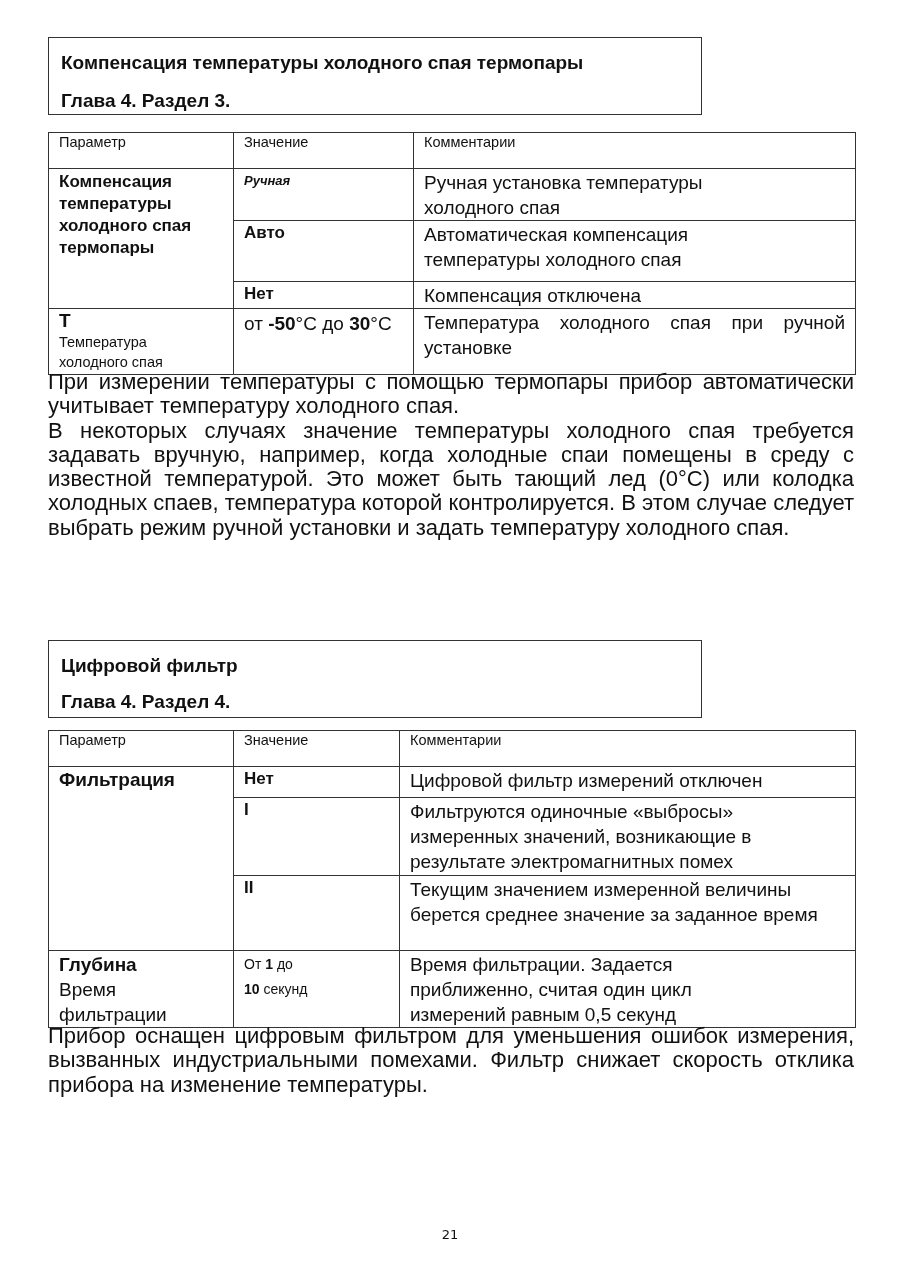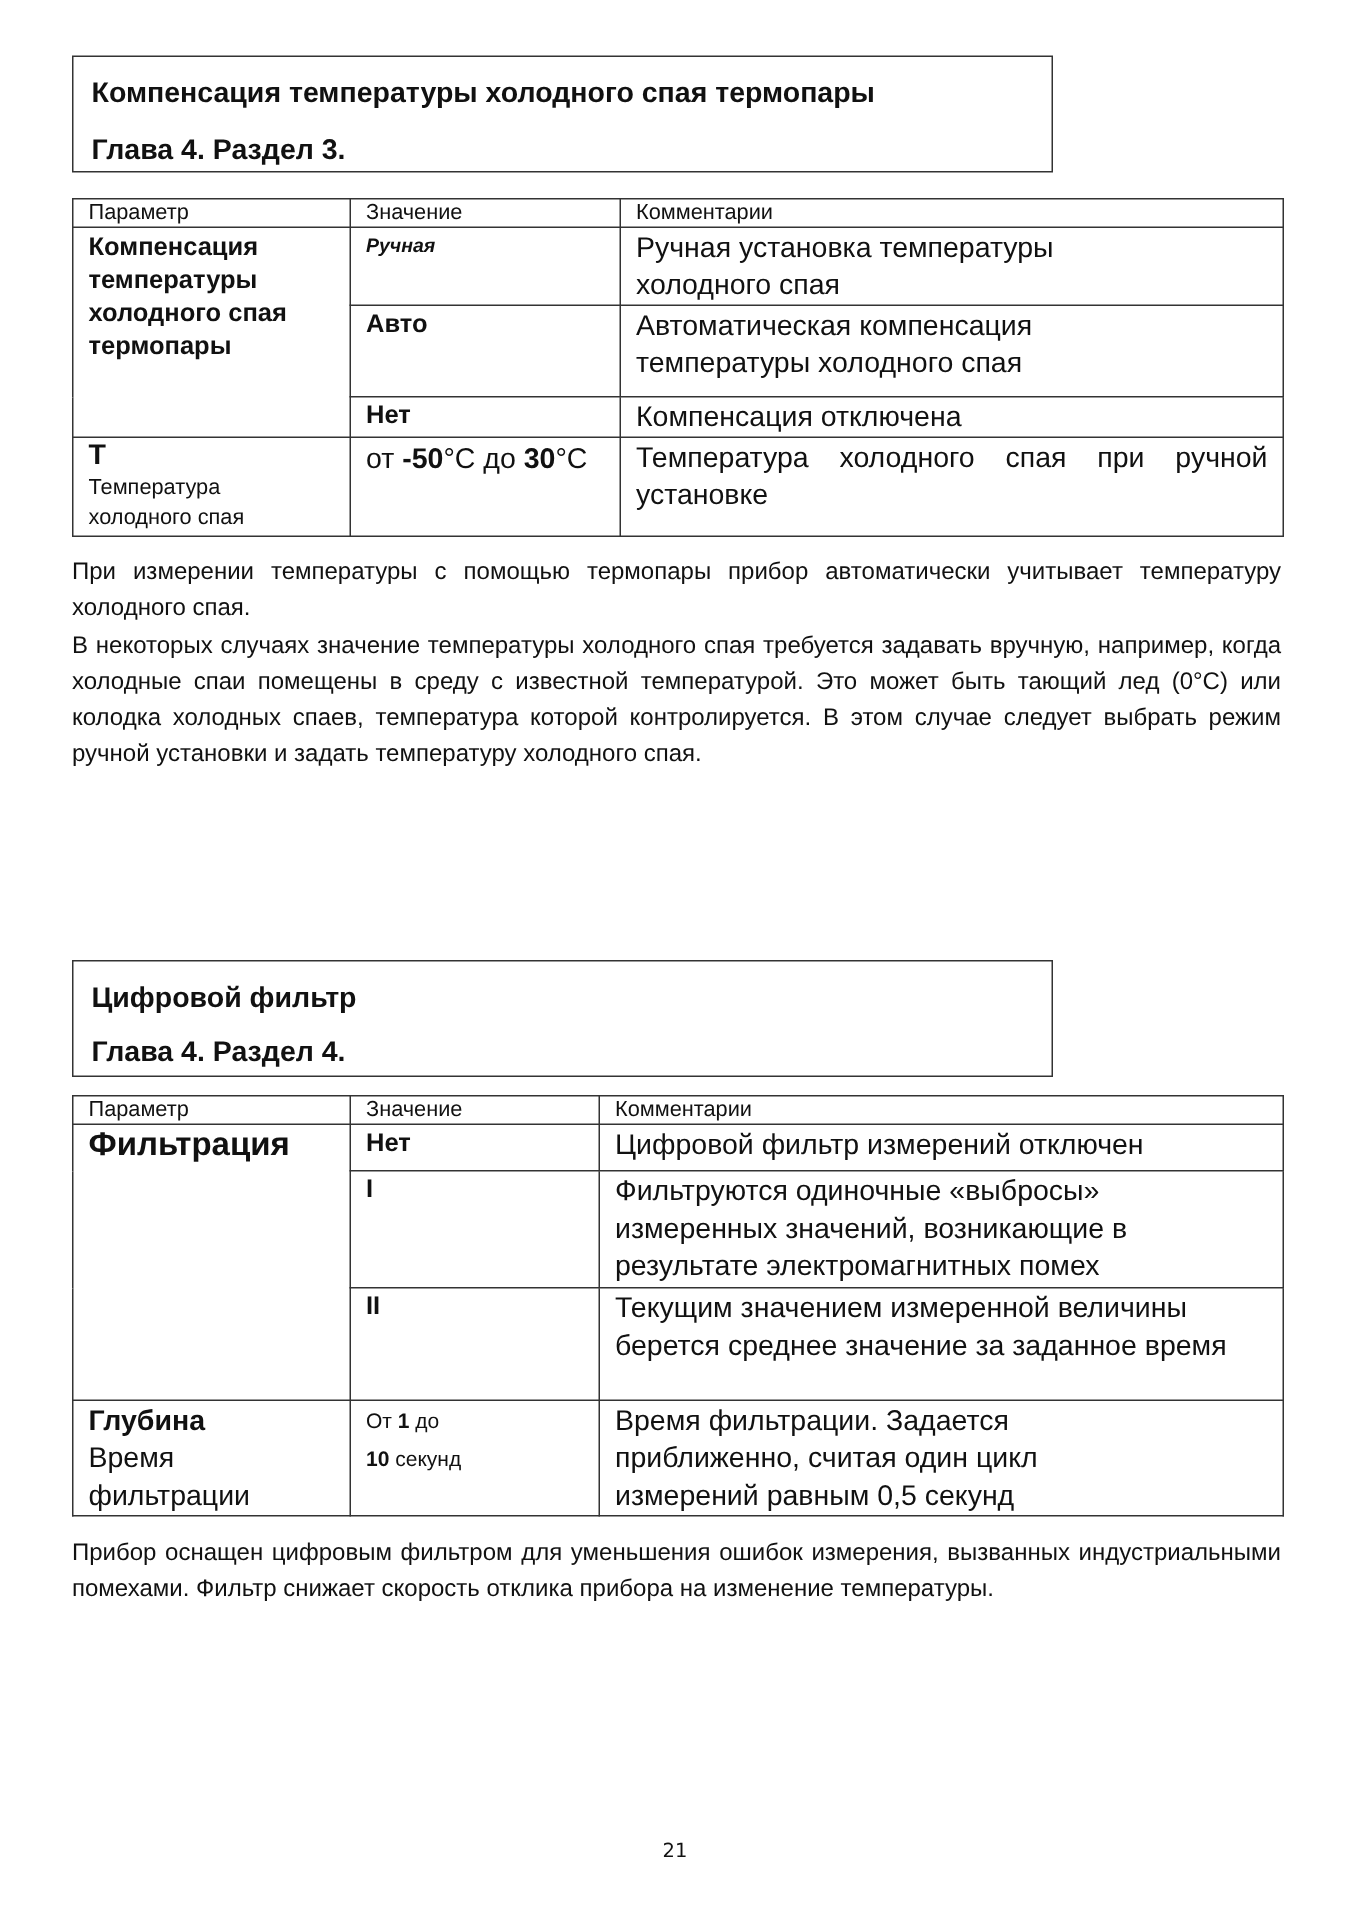--- a/index.html
+++ b/index.html
@@ -2,26 +2,26 @@
 <html><head>
 <meta charset="utf-8">
 <style>
   html, body { margin:0; padding:0; background:#ffffff; }
   body { width:900px; height:1275px; position:relative; color:#111; font-family:"Liberation Sans", sans-serif; }
   .hbox { position:absolute; left:48px; width:654px; border:1.5px solid #333; box-sizing:border-box; }
   .hbox .t1 { position:absolute; left:12px; font-weight:bold; font-size:19px; }
   .hbox .t2 { position:absolute; left:12px; font-weight:bold; font-size:19px; }
   table.pt { position:absolute; left:48px; width:807px; border-collapse:collapse; table-layout:fixed; }
   table.pt td { border:1.3px solid #333; vertical-align:top; padding:1px 10px 0 10px; font-size:19px; line-height:25px; box-sizing:border-box; }
-  table.pt tr.hdr td { font-size:14.5px; line-height:17px; padding-top:1px; padding-bottom:0; }
+  table.pt tr.hdr td { font-size:14.5px; line-height:17px; padding-top:1px; padding-bottom:17px; }
   .b { font-weight:bold; }
   .sm { font-size:14.5px; line-height:20px; }
   .sm2 { font-size:15px; line-height:22px; }
   .just { text-align:justify; }
-  .para { position:absolute; left:48px; width:806px; font-size:16px; line-height:24.3px; text-align:justify; }
+  .para { position:absolute; left:48px; width:806px; font-size:22px; line-height:24.3px; text-align:justify; }
   .para p { margin:0; }
   .pageno { position:absolute; left:0; width:900px; top:1227px; text-align:center; font-family:"DejaVu Sans", sans-serif; font-size:13px; }
 </style>
 </head>
 <body>
 
 <div class="hbox" style="top:37px; height:78px;">
   <div class="t1" style="top:14px;">Компенсация температуры холодного спая термопары</div>
   <div class="t2" style="top:52px;">Глава 4. Раздел 3.</div>
 </div>
@@ -86,21 +86,21 @@
       <col style="width:166px">
       <col style="width:456px">
     </colgroup>
   <tbody>
       <tr class="hdr">
     <td>Параметр</td>
     <td>Значение</td>
     <td>Комментарии</td>
   </tr>
   <tr style="height:31px;">
-    <td rowspan="3" class="b" style="font-size:22px; line-height:24px;">Фильтрация</td>
+    <td rowspan="3" class="b" style="font-size:19px; line-height:24px;">Фильтрация</td>
     <td class="b" style="font-size:17px; line-height:22px;">Нет</td>
     <td>Цифровой фильтр измерений отключен</td>
   </tr>
   <tr style="height:78px;">
     <td class="b" style="font-size:17px; line-height:22px;">I</td>
     <td style="padding-right:50px;">Фильтруются одиночные «выбросы» измеренных значений, возникающие в результате электромагнитных помех</td>
   </tr>
   <tr style="height:75px;">
     <td class="b" style="font-size:17px; line-height:22px;">II</td>
     <td>Текущим значением измеренной величины берется среднее значение за заданное время</td>

